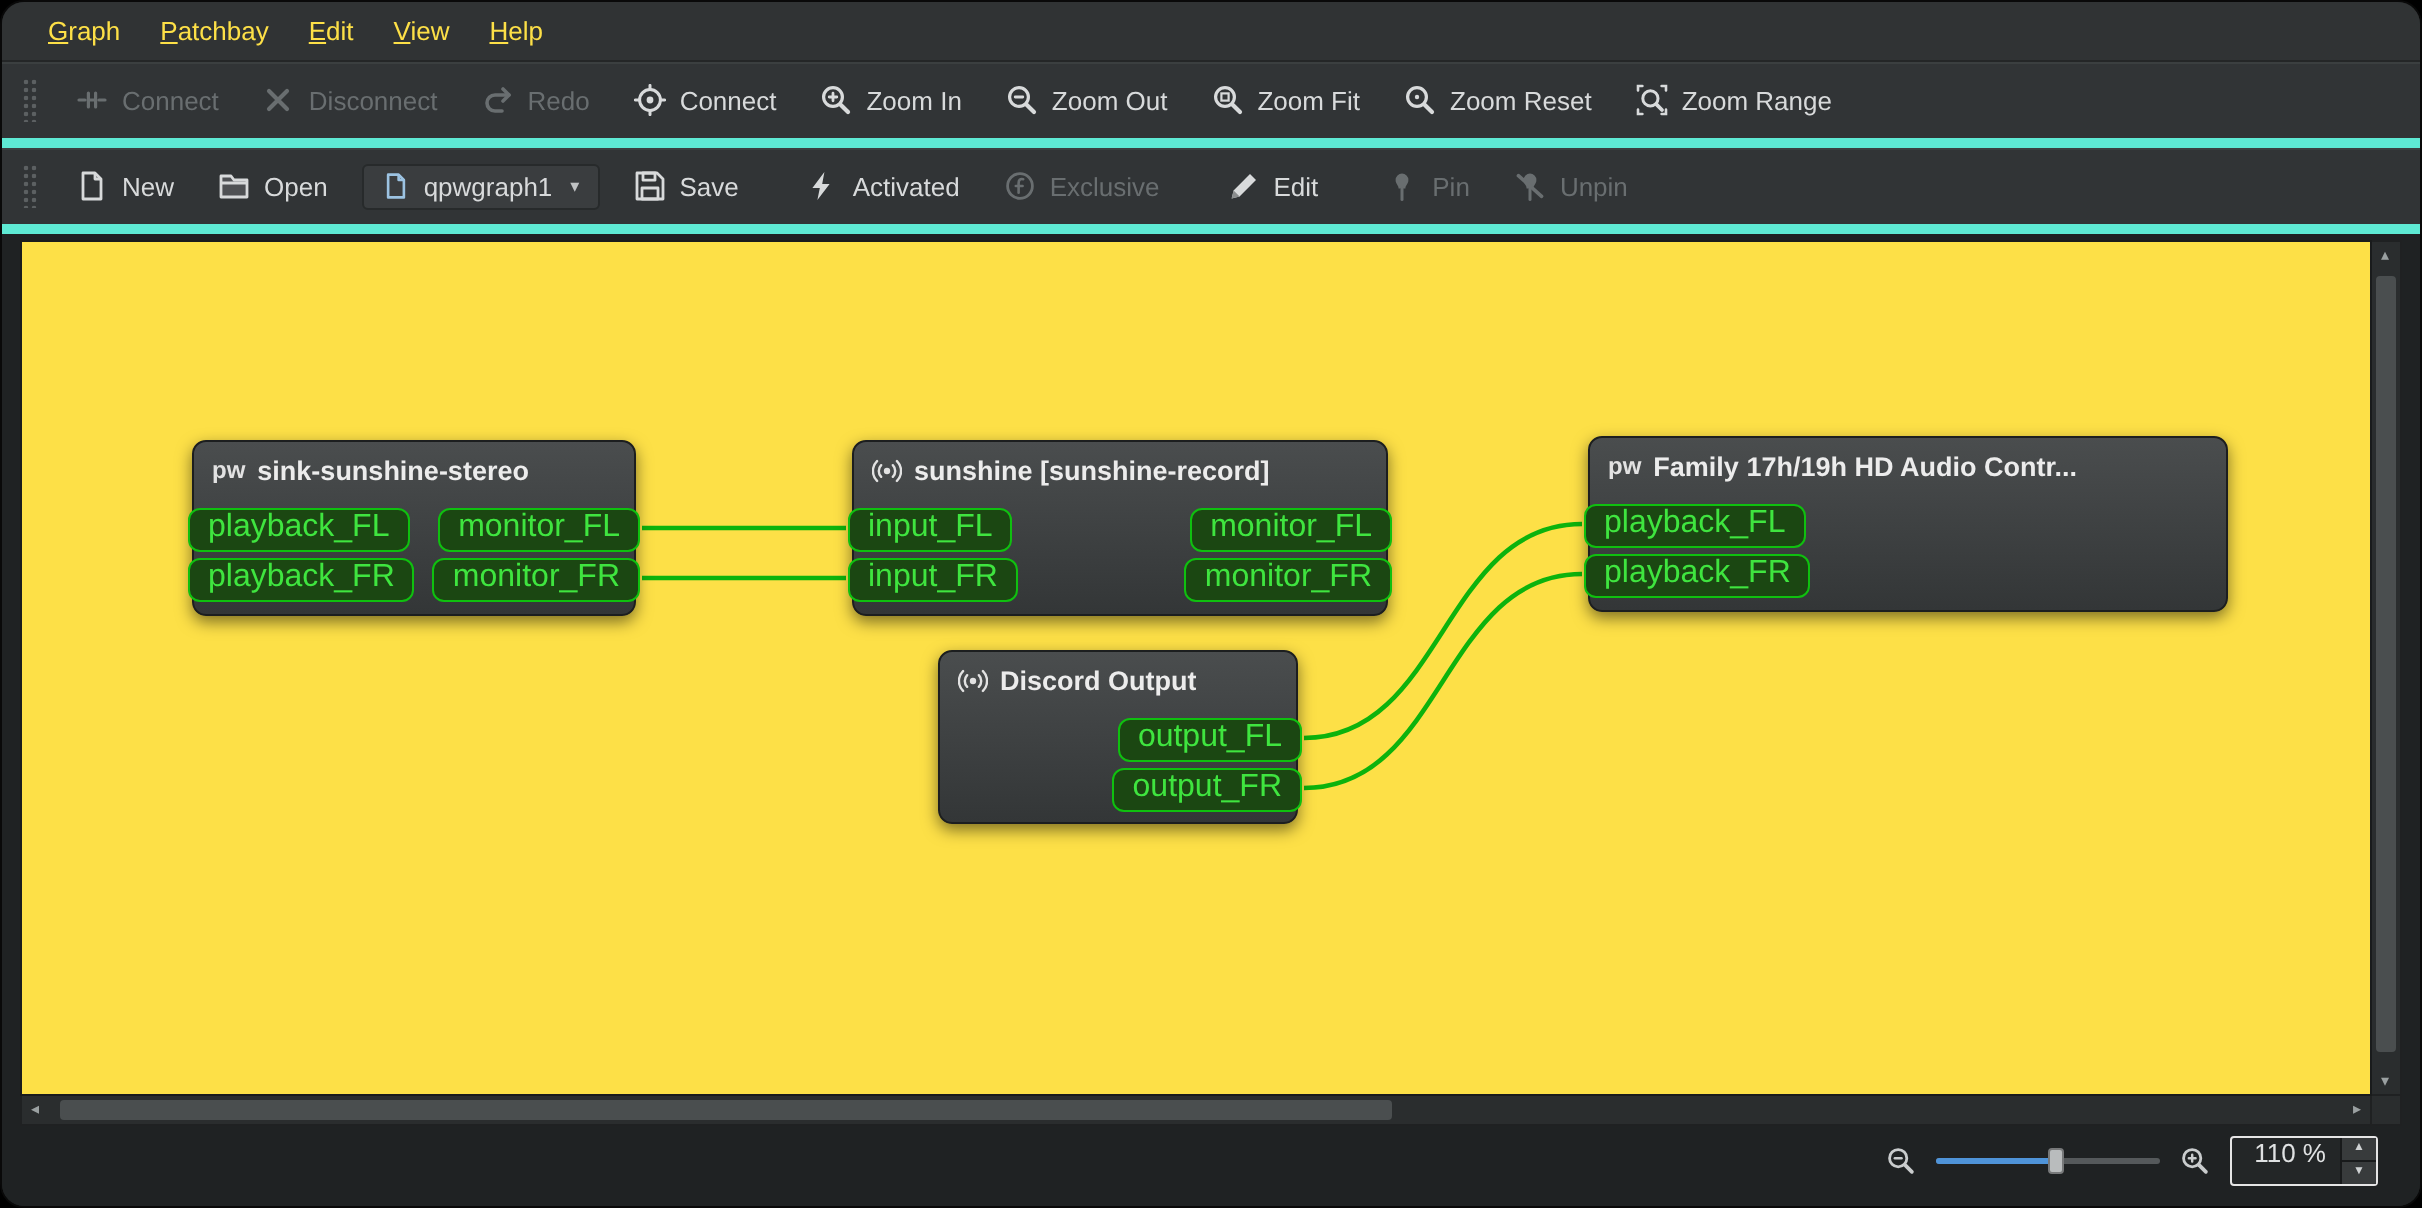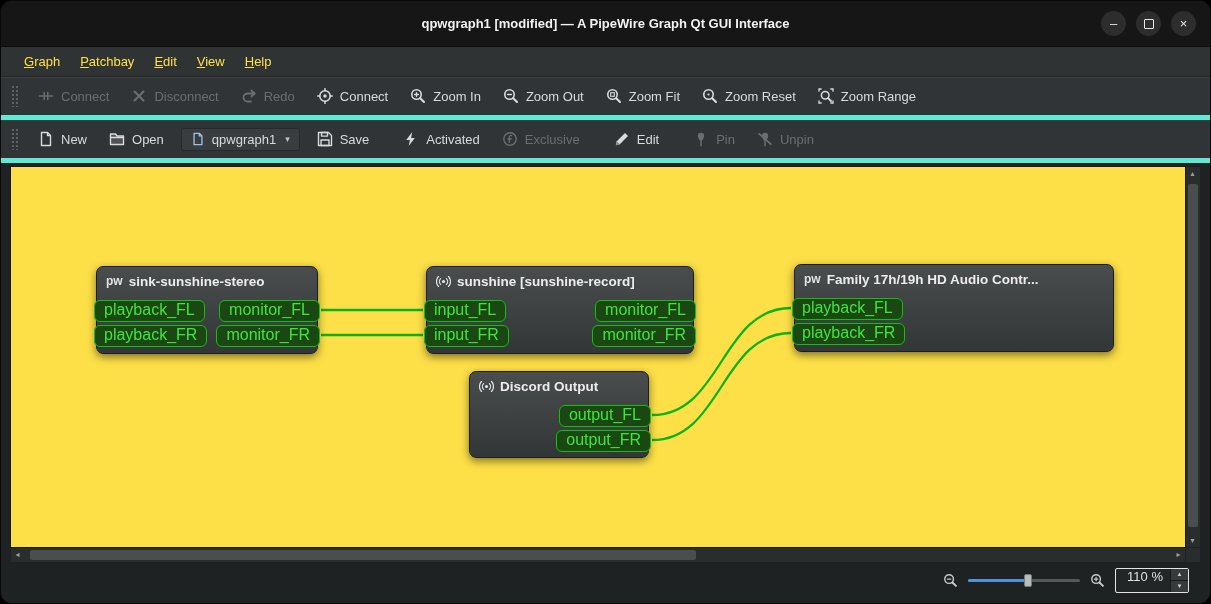--- a/index.html
+++ b/index.html
@@ -80,34 +80,20 @@
   .spinbtn{flex:1;display:flex;align-items:center;justify-content:center;font-size:6px;color:#cfd2d3;
     background:#383b3c;}
   .spinbtn:first-child{border-bottom:1px solid #181a1b;}
   .statusbar .ic{color:#c9cccd;display:block;}
 </style>
 </head>
 <body>
 
 <div class="window">
 
-  <div class="titlebar">
-    <div class="title">qpwgraph1 [modified] — A PipeWire Graph Qt GUI Interface</div>
-    <div class="win-controls">
-      <div class="winbtn">
-          <span>–</span>
-        </div>
-      <div class="winbtn">
-          <span class="maxbox"></span>
-        </div>
-      <div class="winbtn">
-          <span>×</span>
-        </div>
-    </div>
-  </div>
 
   <div class="menubar">
     <div class="menu-item">Graph</div>
     <div class="menu-item">Patchbay</div>
     <div class="menu-item">Edit</div>
     <div class="menu-item">View</div>
     <div class="menu-item">Help</div>
   </div>
 
   <div class="toolbar">

